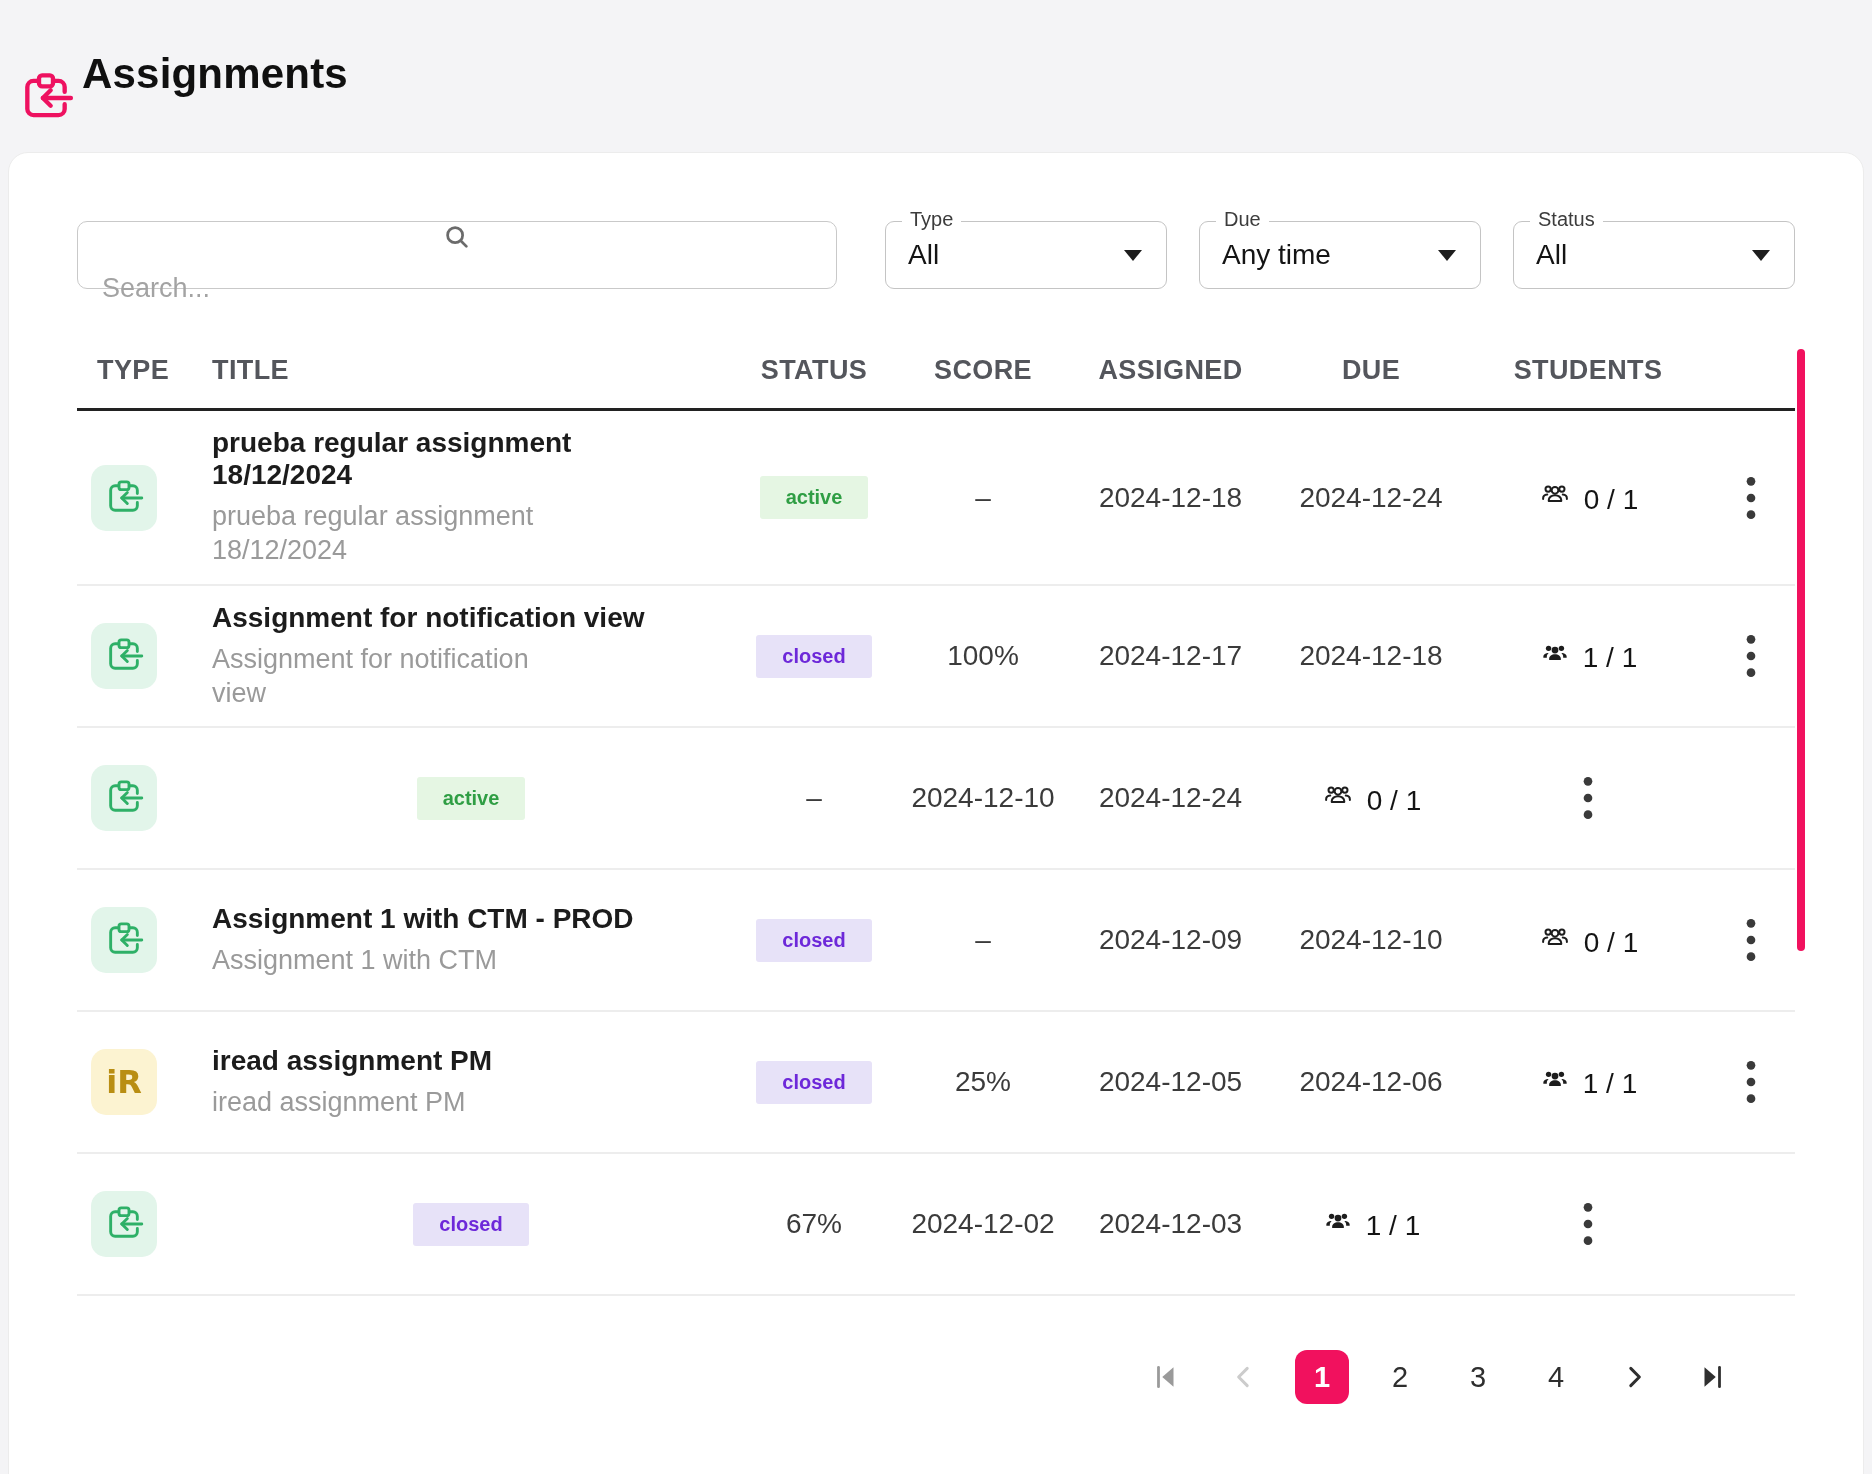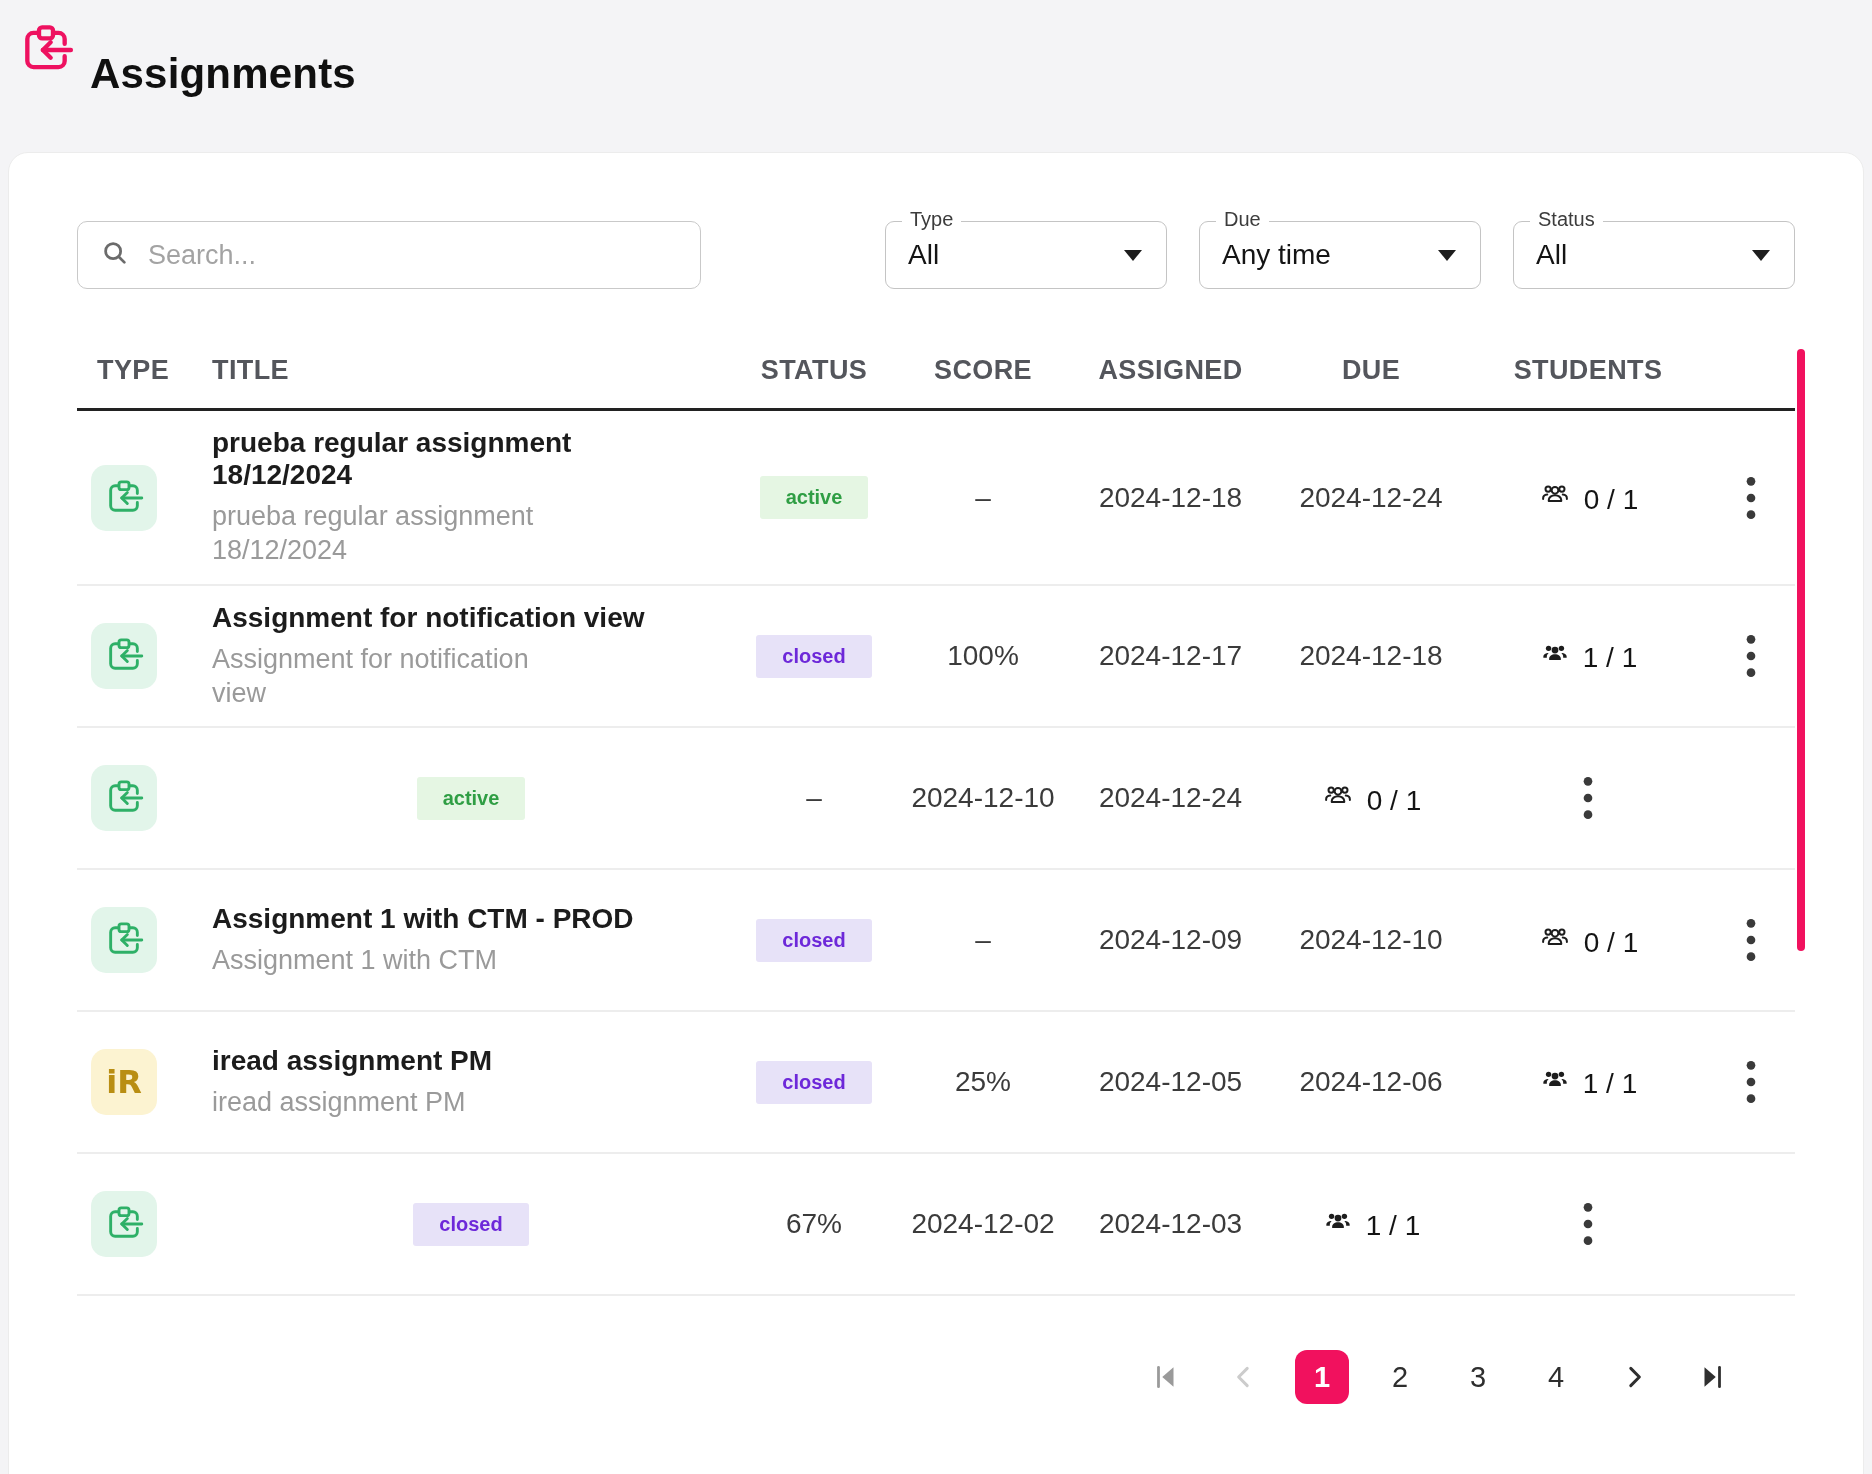--- a/index.html
+++ b/index.html
@@ -6,35 +6,35 @@
   html,body { margin:0; padding:0; }
   body {
     width:1872px; height:1474px;
     background:#f4f4f6;
     font-family:"Liberation Sans", sans-serif;
     overflow:hidden;
   }
   .app { width:1872px; height:1474px; }
 
   
-  .page-header { display:flex; align-items:flex-start; gap:16px; padding:22px 18px 26px; }
+  .page-header { display:flex; align-items:flex-end; gap:8px; padding:22px 18px 26px; }
   .logo-badge { width:56px; height:56px; display:flex; align-items:center; justify-content:center; }
   .page-title { font-size:42px; font-weight:800; color:#101010; letter-spacing:.2px; }
 
   
   .card {
     margin:0 8px; background:#fff; border:1px solid #ececec; border-radius:20px;
     padding:68px 68px 0; height:1360px; position:relative;
   }
 
   
   .filter-row { display:flex; align-items:center; }
   .search-box {
-    width:624px; height:68px; border:1.6px solid #c9c9c9; border-radius:10px;
-    display:flex; align-items:center; gap:16px; padding:0 22px; background:#fff;
+    width:760px; height:68px; border:1.6px solid #c9c9c9; border-radius:10px;
+    display:flex; align-items:center; gap:16px; padding:0 22px; background:#fff;flex-direction:column;
   }
   .search-box input {
     border:none; outline:none; font-size:27px; color:#333; width:100%;
     font-family:inherit; background:transparent;
   }
   .search-box input::placeholder { color:#a3a3a3; }
 
   .filters { margin-left:auto; display:flex; gap:32px; }
   .filter {
     position:relative; width:282px; height:68px; border:1.6px solid #c4c4c4; border-radius:9px;

